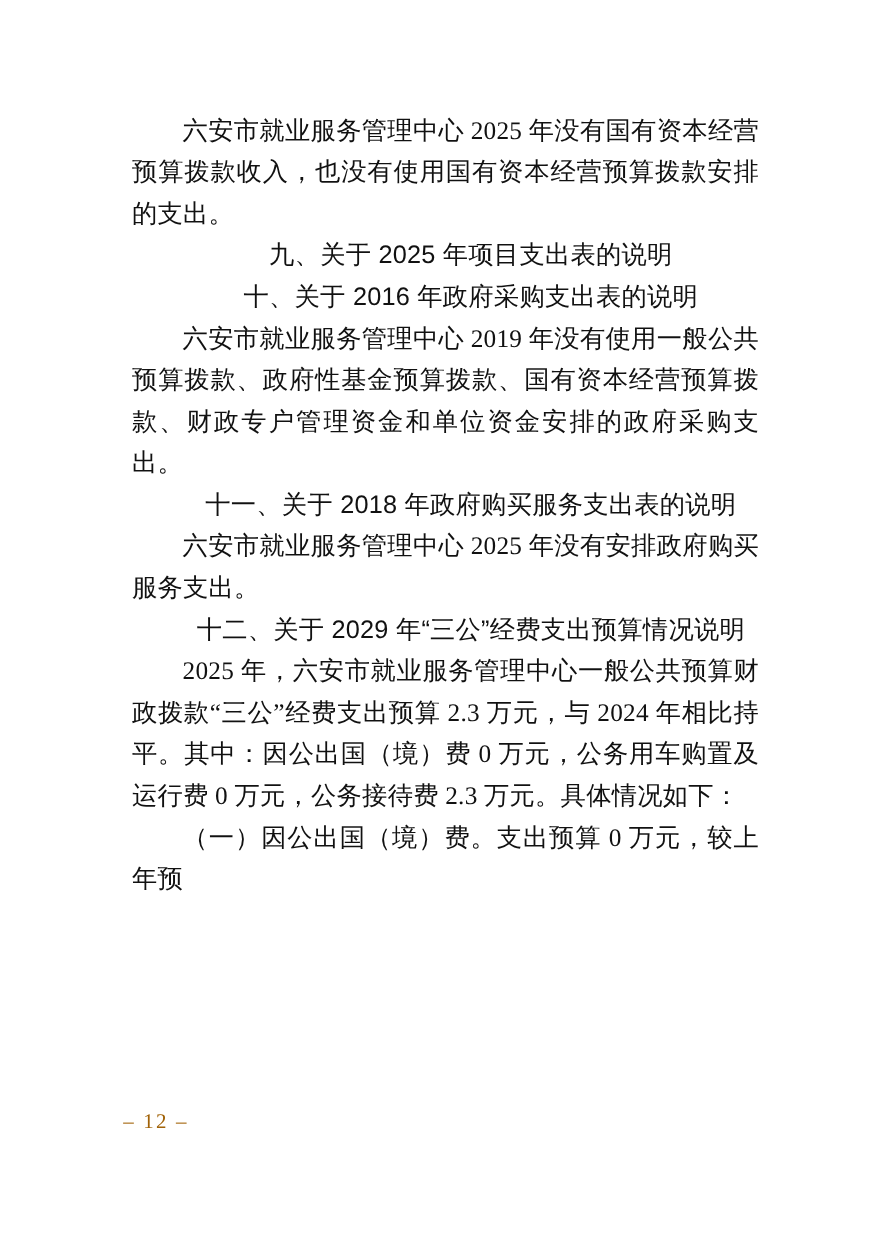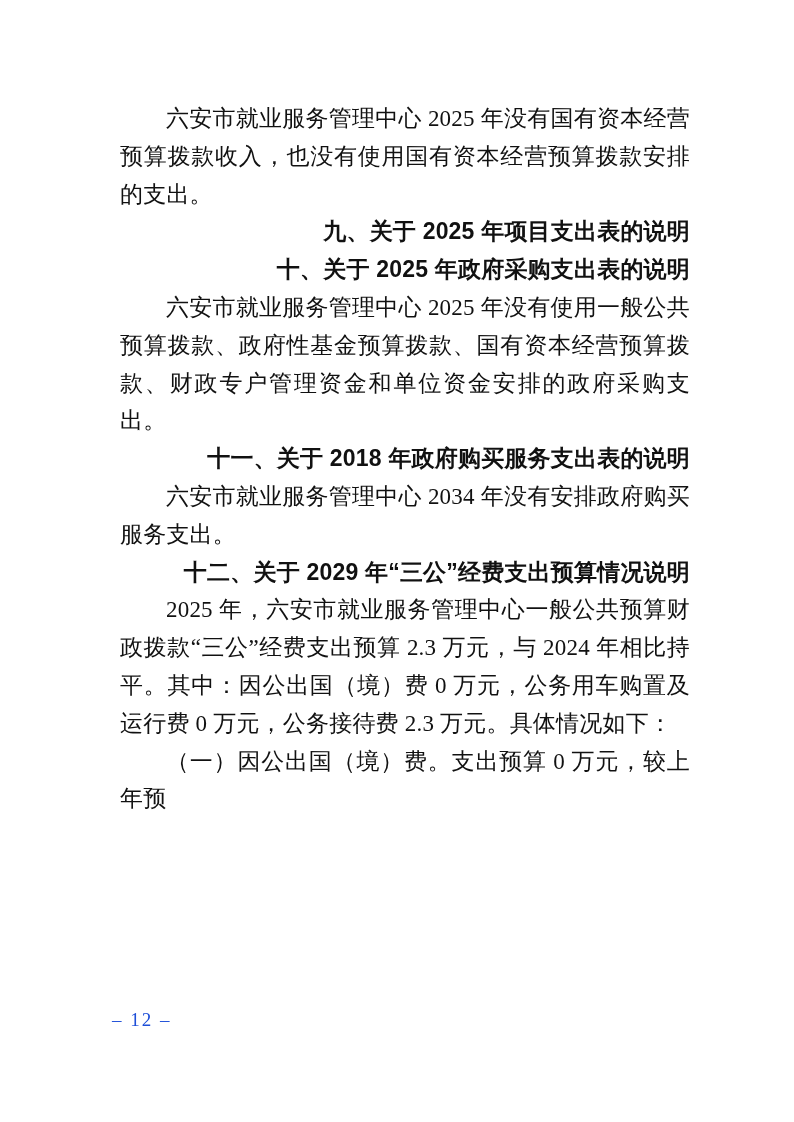--- a/index.html
+++ b/index.html
@@ -27,49 +27,49 @@
     text-justify: inter-character;
     letter-spacing: 0.2px;
   }
   .content p {
     margin: 0;
     padding: 0;
     text-indent: 2em;
   }
   .content p.heading {
     font-family: "Liberation Sans", "DejaVu Sans", sans-serif;
-    font-weight: 700;
-    text-align: right;
+    font-weight: 400;
+    text-align: center;
   }
   .bold-lead {
     font-family: "Liberation Sans", "DejaVu Sans", sans-serif;
     font-weight: 400;
   }
   .footer {
     position: absolute;
     left: 112px;
     top: 1008px;
     font-size: 19px;
     line-height: 24px;
     font-family: "Liberation Serif", "DejaVu Serif", serif;
-    color: #1d4ed8;
+    color: #a16207;
     letter-spacing: 2px;
   }
 </style>
 </head>
 <body>
 
 <div class="page">
   <div class="content">
     <p>六安市就业服务管理中心 2025 年没有国有资本经营预算拨款收入，也没有使用国有资本经营预算拨款安排的支出。</p>
     <p class="heading">九、关于 2025 年项目支出表的说明</p>
-    <p class="heading">十、关于 2025 年政府采购支出表的说明</p>
-    <p>六安市就业服务管理中心 2025 年没有使用一般公共预算拨款、政府性基金预算拨款、国有资本经营预算拨款、财政专户管理资金和单位资金安排的政府采购支出。</p>
+    <p class="heading">十、关于 2016 年政府采购支出表的说明</p>
+    <p>六安市就业服务管理中心 2019 年没有使用一般公共预算拨款、政府性基金预算拨款、国有资本经营预算拨款、财政专户管理资金和单位资金安排的政府采购支出。</p>
     <p class="heading">十一、关于 2018 年政府购买服务支出表的说明</p>
-    <p>六安市就业服务管理中心 2034 年没有安排政府购买服务支出。</p>
+    <p>六安市就业服务管理中心 2025 年没有安排政府购买服务支出。</p>
     <p class="heading">十二、关于 2029 年“三公”经费支出预算情况说明</p>
     <p>2025 年，六安市就业服务管理中心一般公共预算财政拨款“三公”经费支出预算 2.3 万元，与 2024 年相比持平。其中：因公出国（境）费 0 万元，公务用车购置及运行费 0 万元，公务接待费 2.3 万元。具体情况如下：</p>
     <p>
       <span class="bold-lead">（一）因公出国（境）费。</span><span>支出预算 0 万元，较上年预</span>
     </p>
   </div>
   <div class="footer">– 12 –</div>
 </div>
 
 </body></html>

